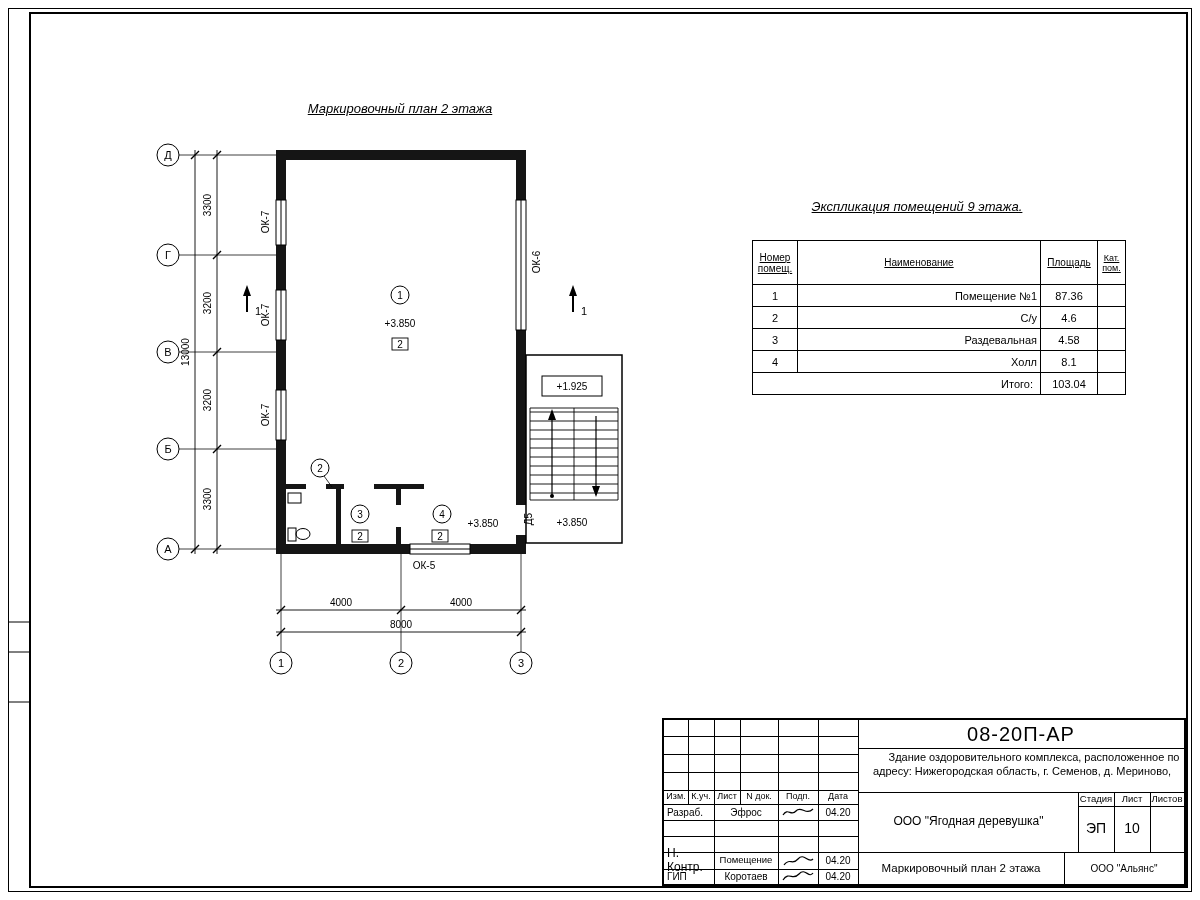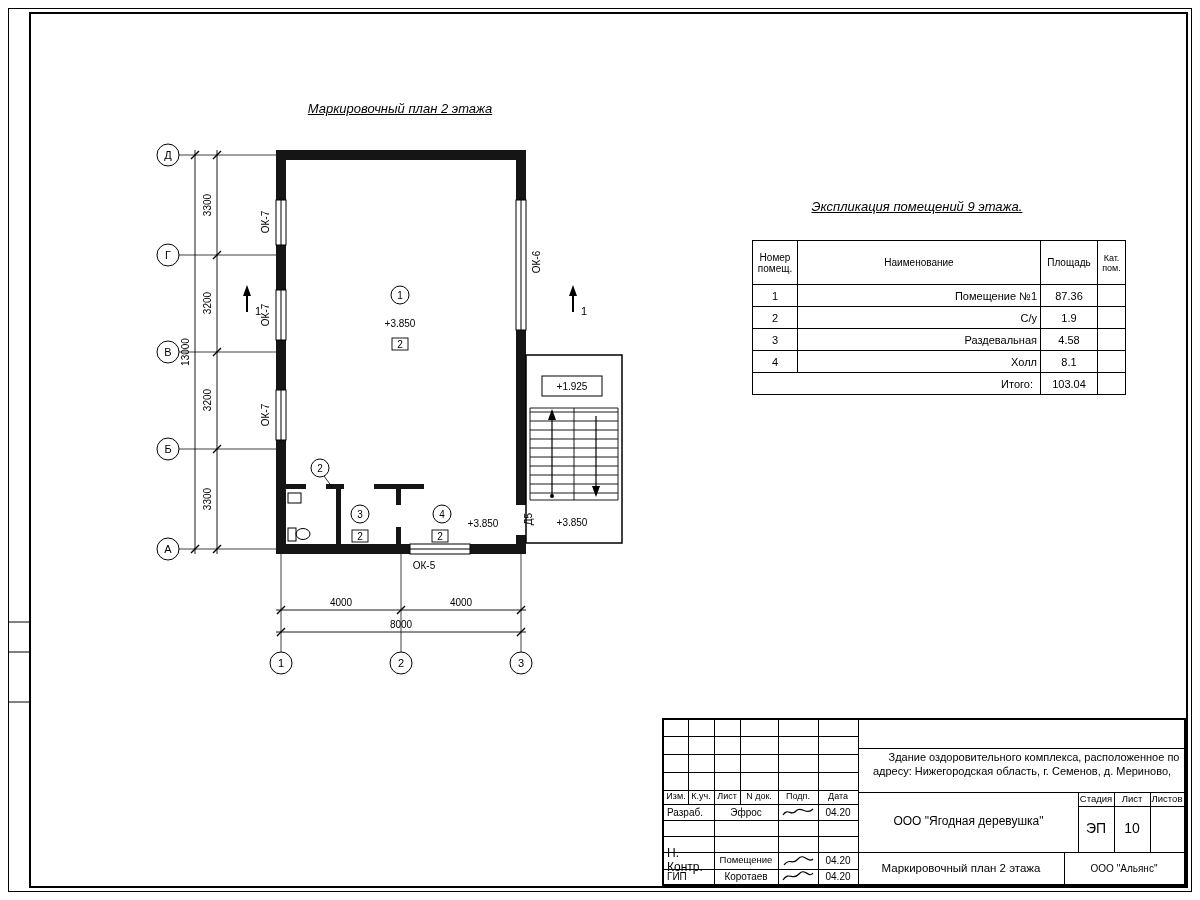--- a/index.html
+++ b/index.html
@@ -11,21 +11,21 @@
 
   
   .schedule{position:absolute;left:752px;top:240px;border-collapse:collapse;table-layout:fixed;}
   .schedule td,.schedule th{border:1px solid #000;font-weight:normal;font-size:11px;
         padding:0 3px;overflow:hidden;vertical-align:middle;}
   .schedule th{font-size:10px;text-align:center;}
   .schedule .c{text-align:center;}
   .schedule .l{text-align:right;padding-left:7px;}
   .schedule .r{text-align:right;padding-right:7px;}
   .schedule tr{height:22px;}
-  .schedule tr.hdr{height:44px;}
+  .schedule tr.hdr{height:44px;text-decoration:underline;}
 
   
   .tb{position:absolute;left:662px;top:718px;width:520px;height:164px;border:2px solid #000;}
   .tb .vl{position:absolute;width:1px;background:#000;}
   .tb .hl{position:absolute;height:1px;background:#000;}
   .tb .cell{position:absolute;display:flex;align-items:center;justify-content:center;
         text-align:center;font-size:10px;line-height:1.1;}
   .tb .lft{justify-content:flex-start;text-align:left;}
 </style>
 </head>
@@ -221,21 +221,21 @@
     </tr>
     <tr>
       <td class="c">1</td>
       <td class="l">Помещение №1</td>
       <td class="c">87.36</td>
       <td></td>
     </tr>
     <tr>
       <td class="c">2</td>
       <td class="l">С/у</td>
-      <td class="c">1.9</td>
+      <td class="c">4.6</td>
       <td></td>
     </tr>
     <tr>
       <td class="c">3</td>
       <td class="l">Раздевальная</td>
       <td class="c">4.58</td>
       <td></td>
     </tr>
     <tr>
       <td class="c">4</td>
@@ -269,20 +269,21 @@
     <div class="hl" style="top:70px;left:0;width:194px"></div>
     <div class="hl" style="top:84px;left:0;width:194px"></div>
     <div class="hl" style="top:100px;left:0;width:194px"></div>
     <div class="hl" style="top:116px;left:0;width:194px"></div>
     <div class="hl" style="top:149px;left:0;width:194px"></div>
     <div class="hl" style="top:28px;left:194px;width:326px"></div>
     <div class="hl" style="top:72px;left:194px;width:326px"></div>
     <div class="hl" style="top:86px;left:414px;width:106px"></div>
     <div class="hl" style="top:132px;left:0;width:520px"></div>
 
+    <div class="cell" style="left:194px;top:0;width:326px;height:28px;font-size:20px;letter-spacing:1px">08-20П-АР</div>
 
     <div class="cell" style="left:196px;top:30px;width:348px;height:14px;font-size:11px">Здание оздоровительного комплекса, расположенное по</div>
     <div class="cell" style="left:196px;top:44px;width:324px;height:14px;font-size:11px">адресу: Нижегородская область, г. Семенов, д. Мериново,</div>
 
     <div class="cell" style="left:0;top:70px;width:24px;height:14px;font-size:9px">Изм.</div>
     <div class="cell" style="left:24px;top:70px;width:26px;height:14px;font-size:9px">К.уч.</div>
     <div class="cell" style="left:50px;top:70px;width:26px;height:14px;font-size:9px">Лист</div>
     <div class="cell" style="left:76px;top:70px;width:38px;height:14px;font-size:9px">N док.</div>
     <div class="cell" style="left:114px;top:70px;width:40px;height:14px;font-size:9px">Подп.</div>
     <div class="cell" style="left:154px;top:70px;width:40px;height:14px;font-size:9px">Дата</div>

